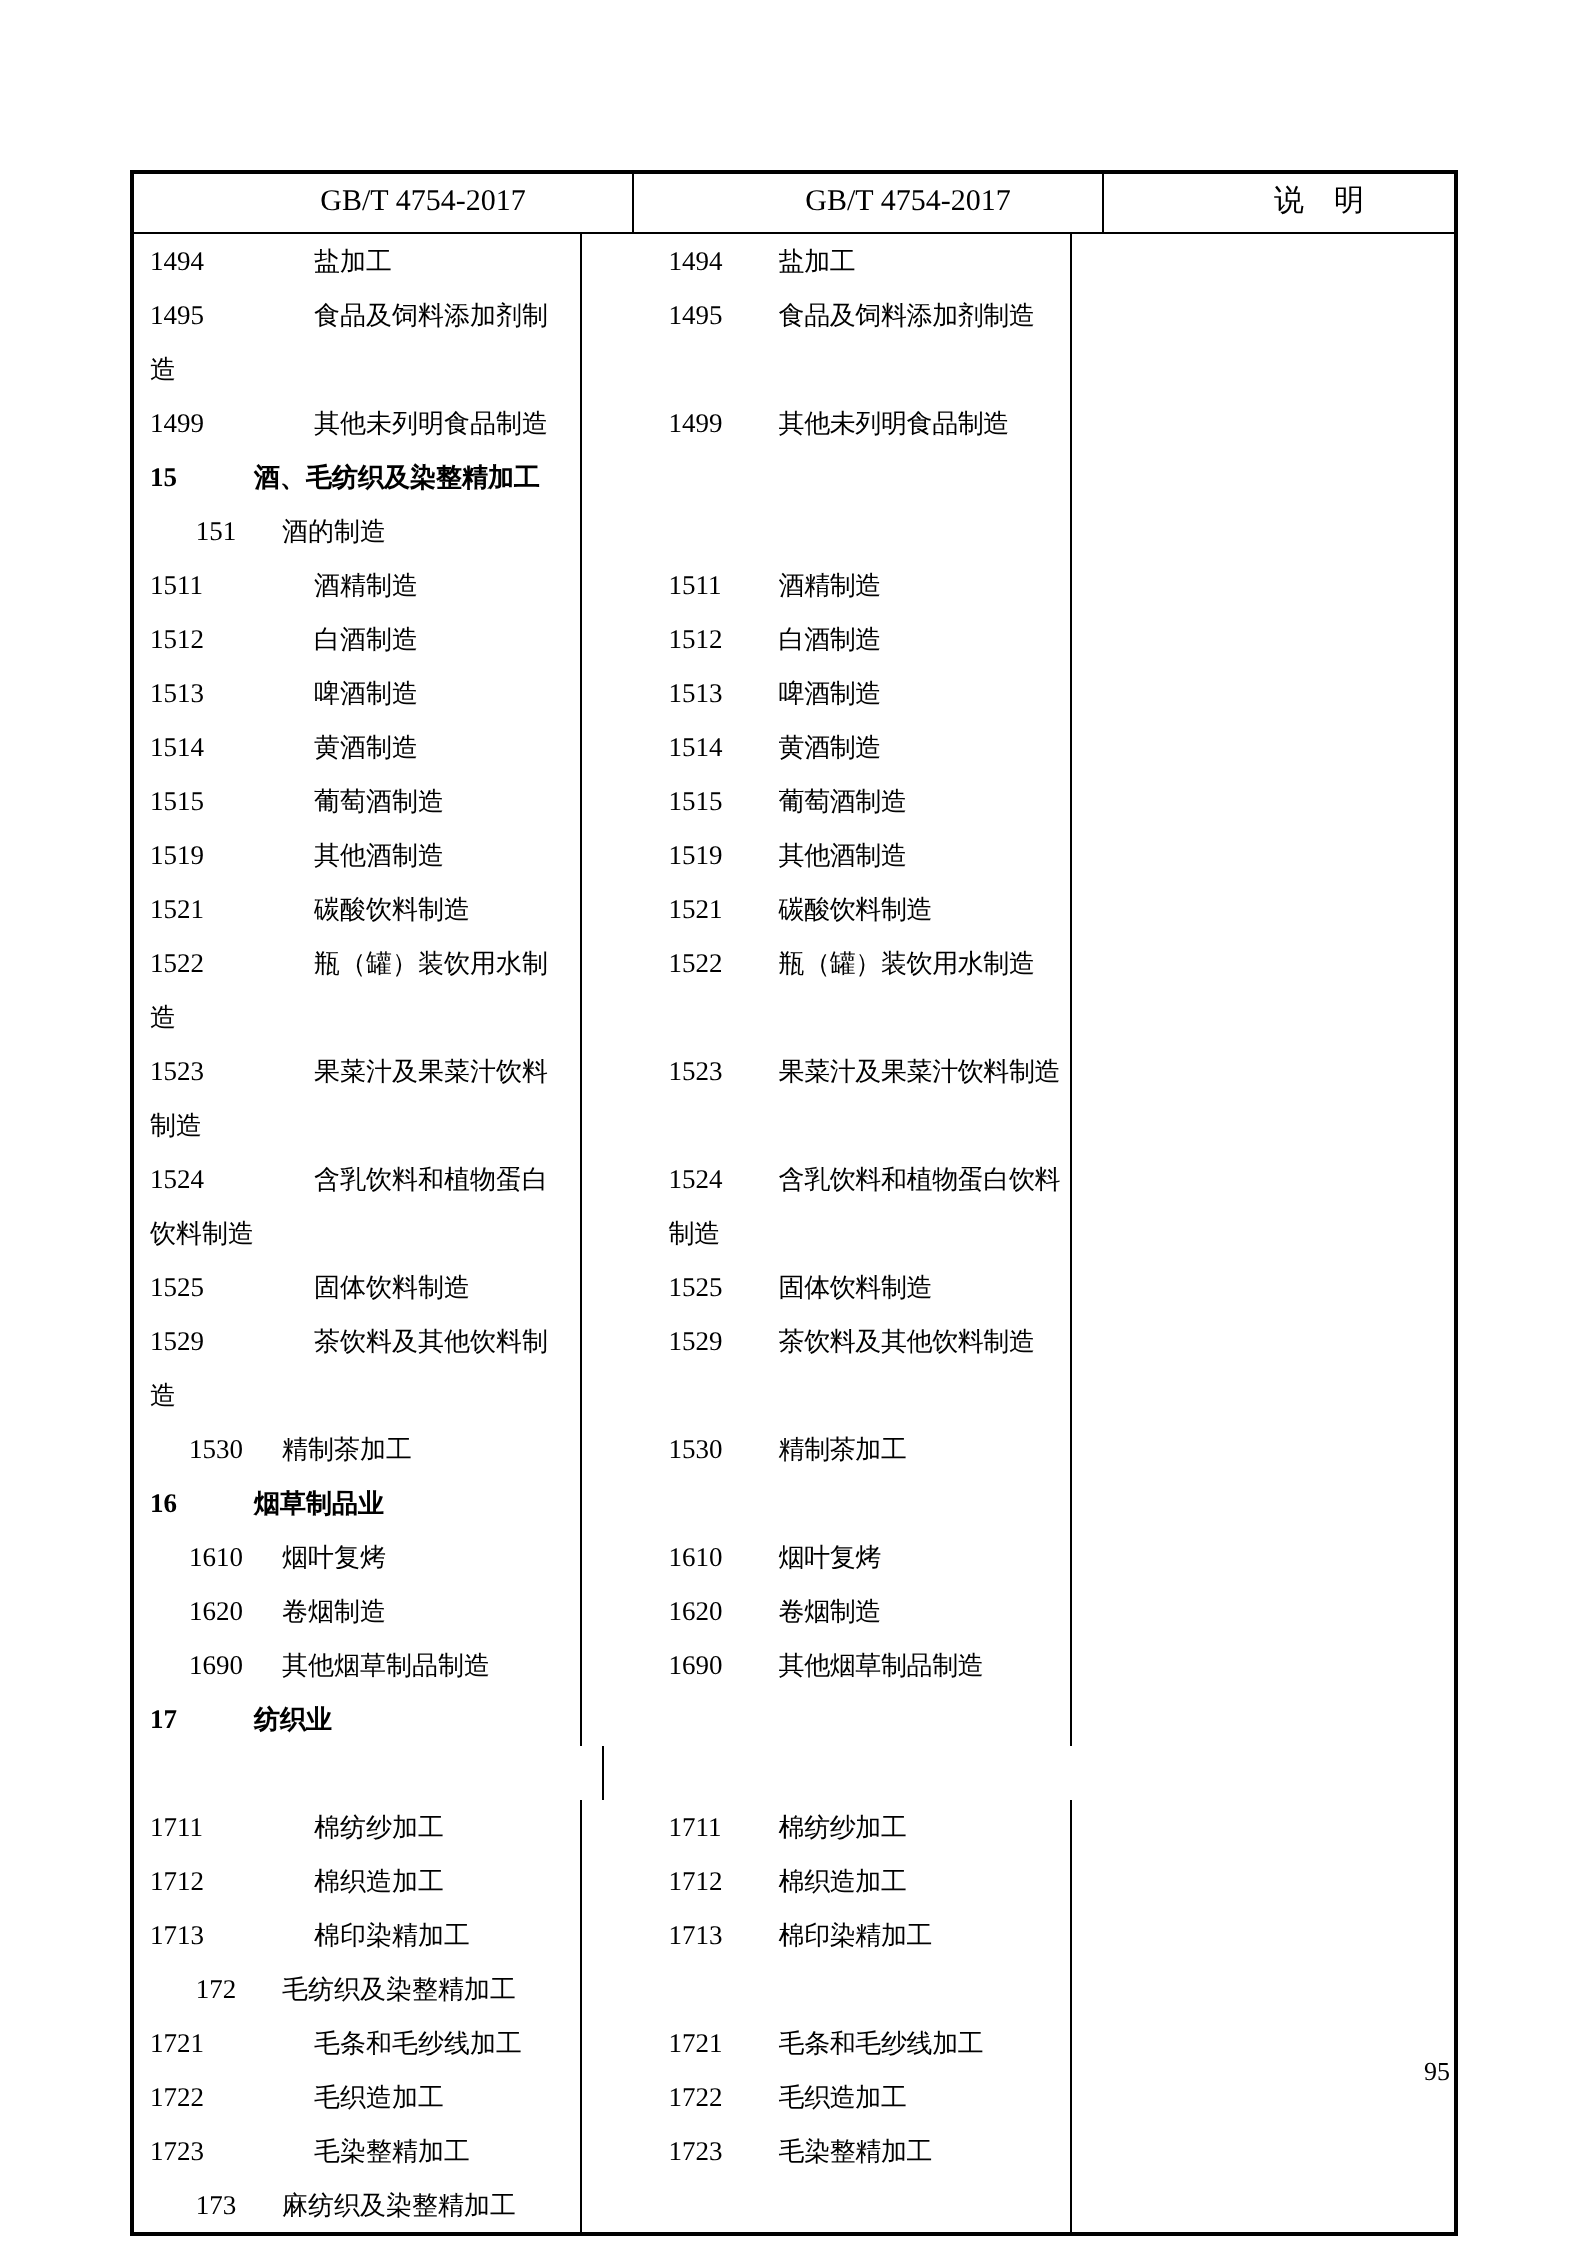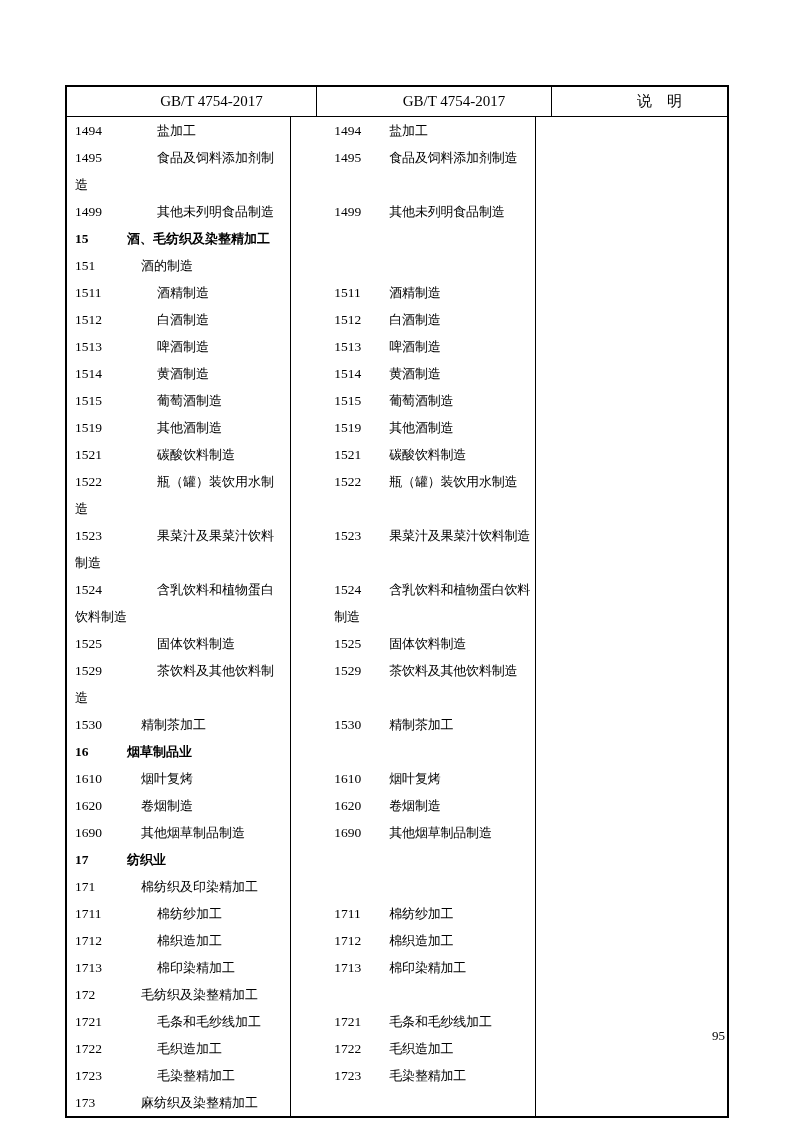--- a/index.html
+++ b/index.html
@@ -52,21 +52,21 @@
     width: 235px;
     border-right: 1px solid #000;
     padding: 0 0 0 8px;
   }
   .cell-right { width: 175px; }
   .code {
     display: inline-block;
     font-size: 13.5px;
   }
   .cell-left .code.lvl2 { width: 52px; }
-  .cell-left .code.lvl3 { width: 66px; }
+  .cell-left .code.lvl3 { width: 66px; text-align: center; }
   .cell-left .code.lvl4 { width: 82px; }
   .cell-mid .code { width: 55px; }
   .cell-mid .name { letter-spacing: -0.2px; }
   .cell-left.lv2 .code,
   .cell-left.lv2 .name { font-weight: bold; }
   .pagenum {
     position: absolute;
     top: 1028px;
     right: 69px;
     font-size: 13px;
@@ -193,21 +193,20 @@
     <div class="cell cell-left"><span class="code lvl3">1690</span><span class="name">其他烟草制品制造</span></div>
     <div class="cell cell-mid"><span class="code">1690</span><span class="name">其他烟草制品制造</span></div>
     <div class="cell cell-right"></div>
   </div>
         <div class="trow">
     <div class="cell cell-left lv2"><span class="code lvl2">17</span><span class="name">纺织业</span></div>
     <div class="cell cell-mid"><span class="code"></span><span class="name"></span></div>
     <div class="cell cell-right"></div>
   </div>
         <div class="trow">
-    <div class="cell cell-left"><span class="code lvl3">171</span><span class="name">棉纺织及印染精加工</span></div>
     <div class="cell cell-mid"><span class="code"></span><span class="name"></span></div>
     <div class="cell cell-right"></div>
   </div>
         <div class="trow">
     <div class="cell cell-left"><span class="code lvl4">1711</span><span class="name">棉纺纱加工</span></div>
     <div class="cell cell-mid"><span class="code">1711</span><span class="name">棉纺纱加工</span></div>
     <div class="cell cell-right"></div>
   </div>
         <div class="trow">
     <div class="cell cell-left"><span class="code lvl4">1712</span><span class="name">棉织造加工</span></div>

